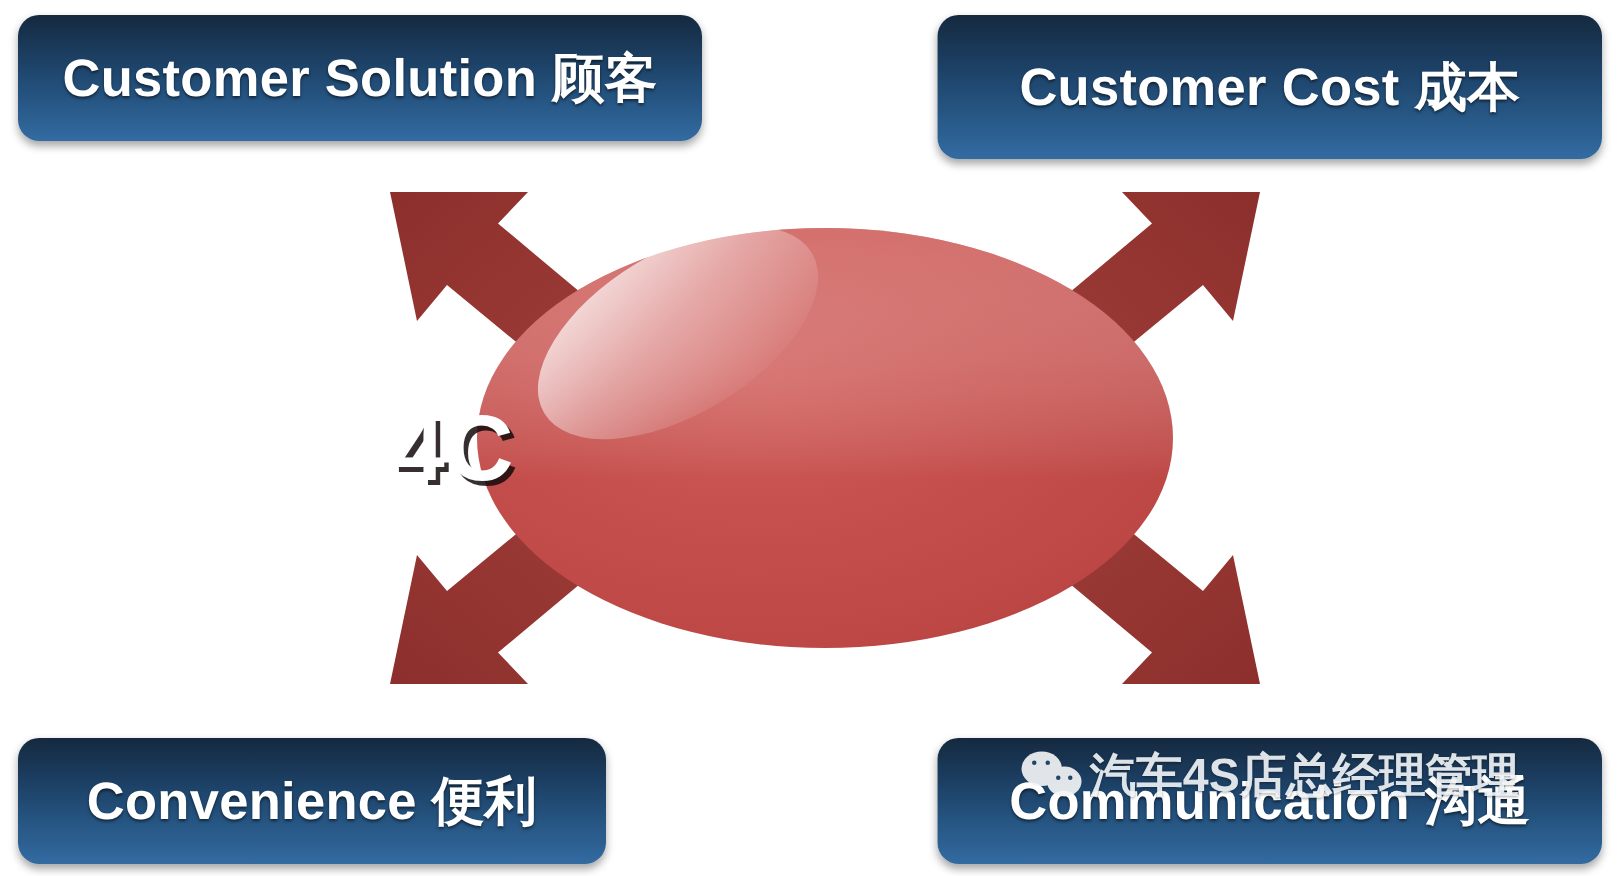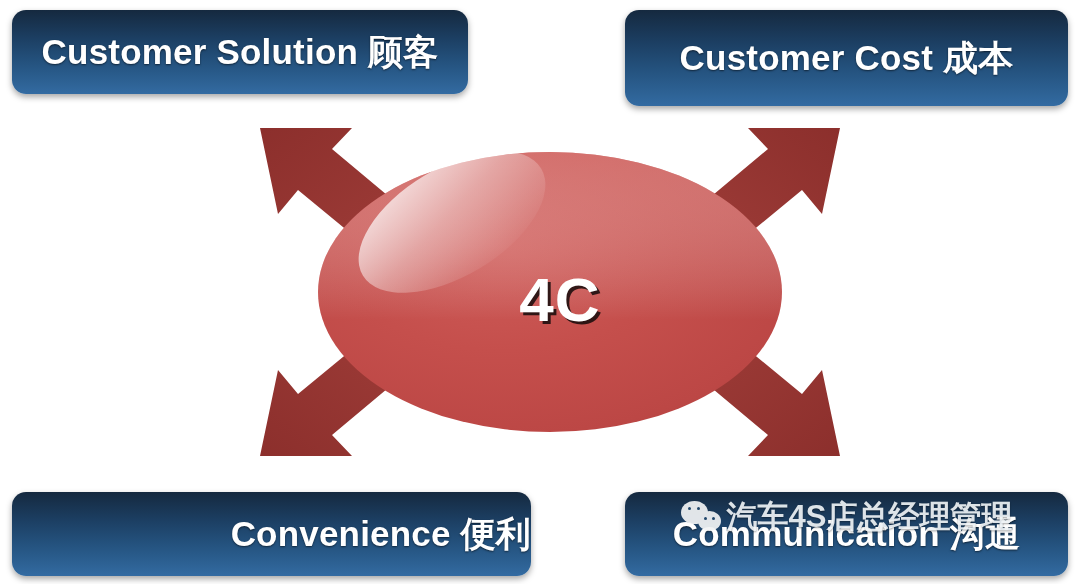--- a/index.html
+++ b/index.html
@@ -33,21 +33,21 @@
   .corner-box .box-label {
     color: #ffffff;
     font-weight: bold;
     letter-spacing: 0.2px;
     white-space: nowrap;
     text-shadow: 0 1px 2px rgba(0,0,0,0.55);
   }
 
   #box-tl { left: 12px;  top: 10px;  width: 456px; height: 84px; }
   #box-tr { left: 625px; top: 10px;  width: 443px; height: 96px; }
-  #box-bl { left: 12px;  top: 492px; width: 519px; height: 84px; justify-content: flex-end; }
+  #box-bl { left: 12px;  top: 492px; width: 392px; height: 84px; }
   #box-br { left: 625px; top: 492px; width: 443px; height: 84px; }
 
   #box-tl .box-label { font-size: 35px; }
   #box-tr .box-label { font-size: 35px; }
   #box-bl .box-label { font-size: 35px; }
   #box-br .box-label { font-size: 35px; }
 
   
   .watermark {
     position: absolute;
@@ -110,27 +110,27 @@
     position: absolute;
     left: 240px;
     top: 118px;
     width: 620px;
     height: 348px;
   }
   #diagram svg { display: block; width: 100%; height: 100%; }
 
   .center-label {
     position: absolute;
-    left: 4px;
+    left: 16px;
     top: 0;
     width: 620px;
     height: 348px;
     display: flex;
     align-items: center;
-    justify-content: center;
+    justify-content: flex-start;
     pointer-events: none;
   }
   .center-label span {
     color: #ffffff;
     font-size: 62px;
     font-weight: bold;
     letter-spacing: 1px;
     transform: translate(6px, 7px);
     text-shadow: 3px 3px 0 rgba(20,10,10,0.85);
   }

